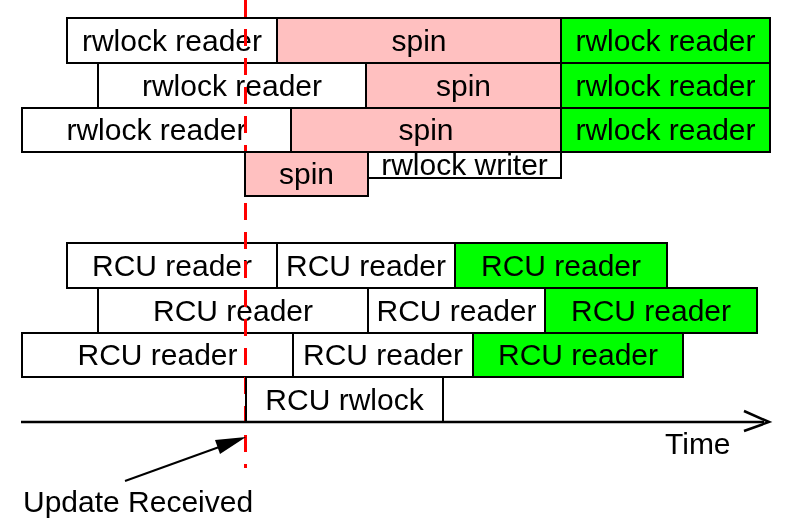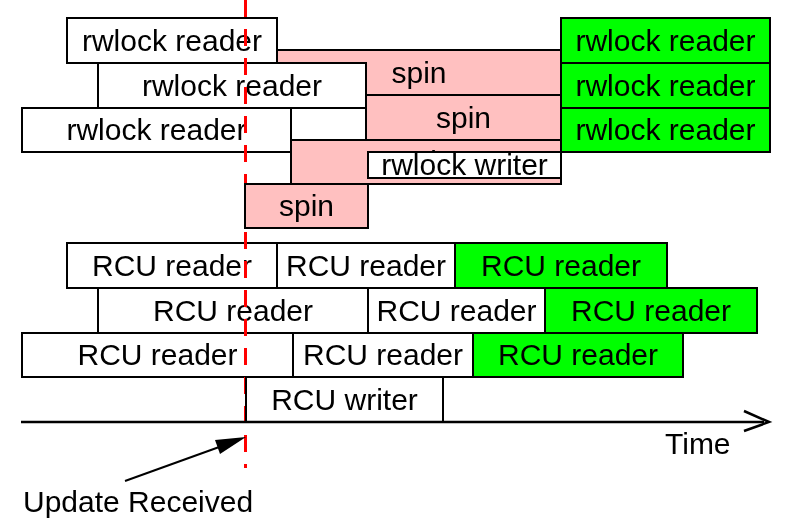--- a/index.html
+++ b/index.html
@@ -8,21 +8,21 @@
   html,body{margin:0;padding:0;background:var(--bg);}
   .canvas{
     position:relative;width:789px;height:525px;background:var(--bg);
     font-family:"Liberation Sans","DejaVu Sans",sans-serif;color:#000;overflow:hidden;
   }
   .seg{
     position:absolute;box-sizing:border-box;border:2px solid var(--border);
     background:#fff;display:flex;align-items:center;justify-content:center;
     font-size:30px;line-height:1;white-space:nowrap;z-index:1;
   }
-  .seg.pink{background:var(--pink);margin-top:32px;}
+  .seg.pink{background:var(--pink);}
   .seg.green{background:var(--green);}
   .seg.over{z-index:3;}
   .marker{
     position:absolute;left:244px;top:0;width:3px;height:468px;z-index:2;
     background:repeating-linear-gradient(to bottom,var(--red) 0 17px,transparent 17px 29px);
   }
   .overlay{position:absolute;left:0;top:0;width:789px;height:525px;z-index:4;pointer-events:none;}
   .label{position:absolute;font-size:30px;line-height:1;white-space:nowrap;z-index:5;}
   .label.time{left:665px;top:429px;}
   .label.update{left:23px;top:487px;}
@@ -54,21 +54,21 @@
   <div class="seg green" style="left:454px;top:242px;width:214px;height:47px">RCU reader</div>
 
   <div class="seg" style="left:97px;top:287px;width:272px;height:47px">RCU reader</div>
   <div class="seg" style="left:367px;top:287px;width:179px;height:47px">RCU reader</div>
   <div class="seg green" style="left:544px;top:287px;width:214px;height:47px">RCU reader</div>
 
   <div class="seg" style="left:21px;top:332px;width:273px;height:46px">RCU reader</div>
   <div class="seg" style="left:292px;top:332px;width:182px;height:46px">RCU reader</div>
   <div class="seg green" style="left:472px;top:332px;width:212px;height:46px">RCU reader</div>
 
-  <div class="seg over" style="left:245px;top:376px;width:199px;height:47px">RCU writer</div>
+  <div class="seg over" style="left:245px;top:376px;width:199px;height:47px">RCU rwlock</div>
 
   <svg class="overlay" viewBox="0 0 789 525">
     <line x1="21" y1="422" x2="764" y2="422" stroke="#000" stroke-width="2.5"></line>
     <polyline points="744,411 769,422 744,431" fill="none" stroke="#000" stroke-width="2.5"></polyline>
     <line x1="125" y1="481" x2="222" y2="446" stroke="#000" stroke-width="2"></line>
     <polygon points="246,437 220,454 215,440" fill="#000"></polygon>
   </svg>
 
   <div class="label update">Update Received</div>
   <div class="label time">Time</div>

